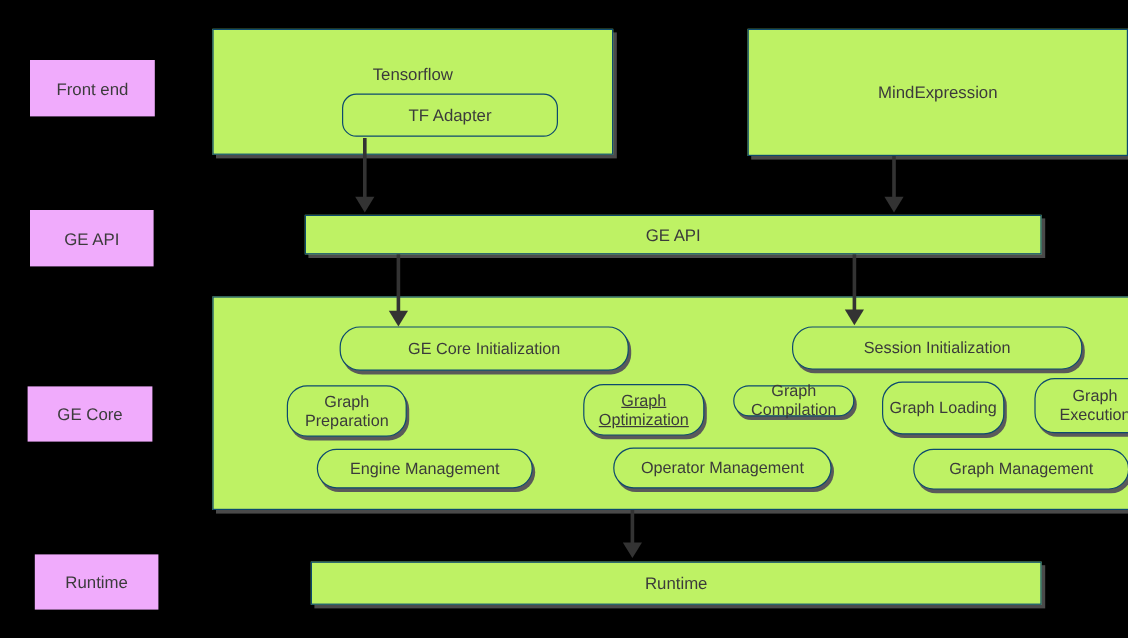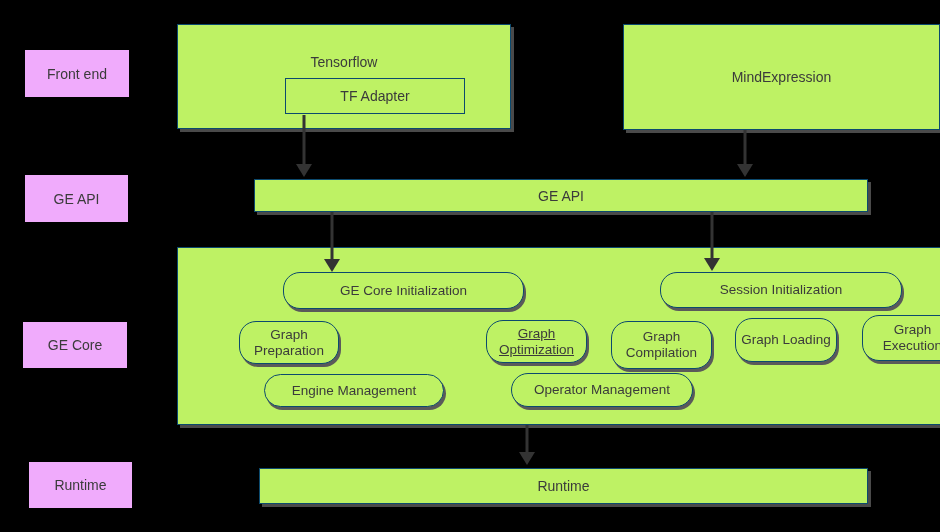--- a/index.html
+++ b/index.html
@@ -18,35 +18,35 @@
     position:absolute;background:#f0abfc;display:flex;align-items:center;
     justify-content:center;font-size:14px;box-sizing:border-box;
   }
   .lbl-frontend{left:25px;top:50px;width:104px;height:47px;}
   .lbl-geapi{left:25px;top:175px;width:103px;height:47px;}
   .lbl-gecore{left:23px;top:322px;width:104px;height:46px;}
   .lbl-runtime{left:29px;top:462px;width:103px;height:46px;}
 
   .tensorflow{left:141px;top:24px;width:334px;height:105px;}
   .tf-title{position:absolute;left:0;right:0;top:29px;text-align:center;font-size:14px;}
-  .tf-adapter{left:71px;top:53px;width:180px;height:36px;box-shadow:none;}
+  .tf-adapter{left:71px;top:53px;width:180px;height:36px;box-shadow:none;border-radius:12px;}
 
   .mindexpression{left:587px;top:24px;width:317px;height:106px;}
 
   .geapi-bar{left:218px;top:179px;width:614px;height:33px;}
   .runtime-bar{left:223px;top:468px;width:609px;height:36px;}
 
   .gecore{left:141px;top:247px;width:776px;height:178px;}
   .gecore .box{font-size:13.5px;line-height:16px;box-shadow:2px 3px 0 #5a5a5a;border-radius:17px;}
   .init-gecore{left:69px;top:24px;width:241px;height:37px;}
   .init-session{left:446px;top:24px;width:242px;height:36px;}
   .s1{left:25px;top:73px;width:100px;height:43px;}
   .s2{left:144px;top:71px;width:100px;height:44px;}
   .s3{left:272px;top:72px;width:101px;height:43px;text-decoration:underline;}
-  .s4{left:397px;top:73px;width:101px;height:48px;}
+  .s4{left:397px;top:73px;width:101px;height:26px;}
   .s5{left:521px;top:70px;width:102px;height:44px;}
   .s6{left:648px;top:67px;width:101px;height:46px;}
   .m1{left:50px;top:126px;width:180px;height:33px;}
   .m2{left:297px;top:125px;width:182px;height:34px;}
   .m3{left:547px;top:126px;width:180px;height:34px;}
 
   
   .arrow{position:absolute;width:16px;z-index:6;}
   .arrow .stem{position:absolute;left:50%;transform:translateX(-50%);top:0;bottom:11px;width:3px;background:#333333;}
   .arrow .head{position:absolute;bottom:0;left:50%;transform:translateX(-50%);width:0;height:0;
@@ -78,20 +78,21 @@
   <div class="box gecore">
     <div class="box init-gecore">GE Core Initialization</div>
     <div class="box init-session">Session Initialization</div>
     <div class="box s1">Graph Preparation</div>
     <div class="box s3">Graph Optimization</div>
     <div class="box s4">Graph Compilation</div>
     <div class="box s5">Graph Loading</div>
     <div class="box s6">Graph Execution</div>
     <div class="box m1">Engine Management</div>
     <div class="box m2">Operator Management</div>
+    <div class="box m3">Graph Management</div>
   </div>
 
   <div class="box runtime-bar">Runtime</div>
 
   <div class="arrow a1">
     <div class="stem"></div>
     <div class="head"></div>
   </div>
   <div class="arrow a2">
     <div class="stem"></div>

